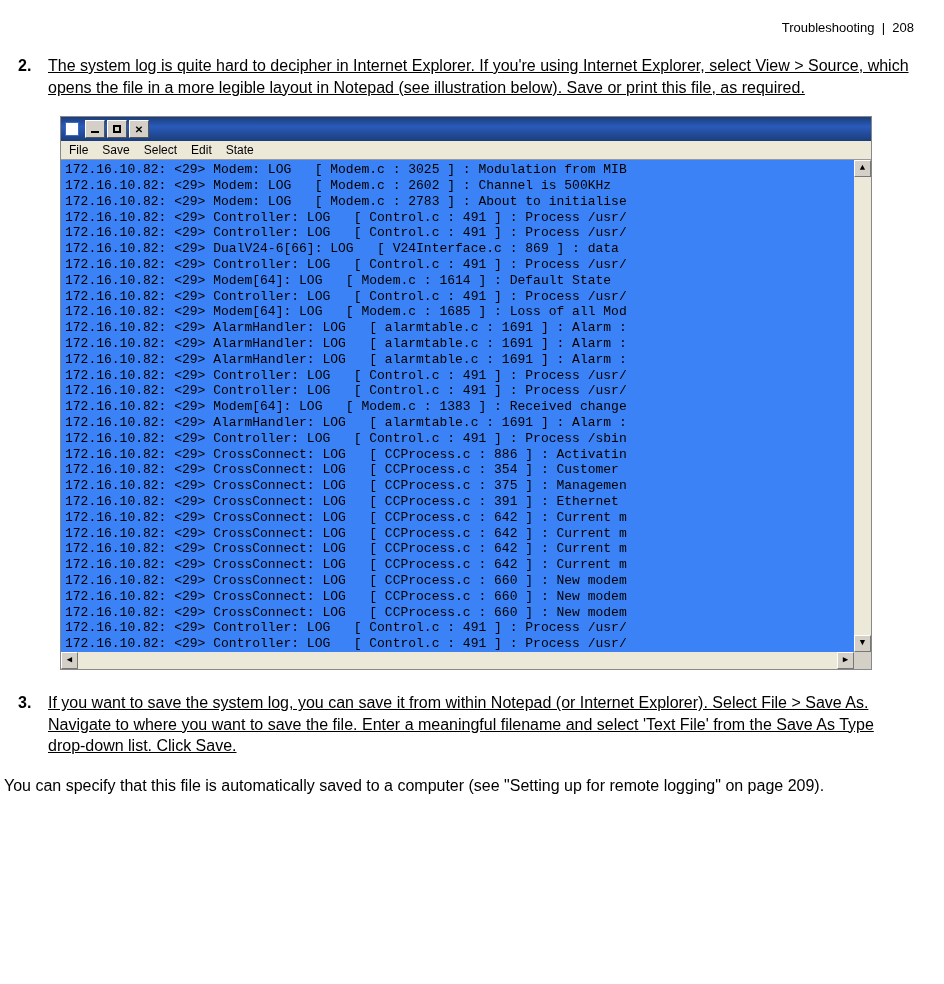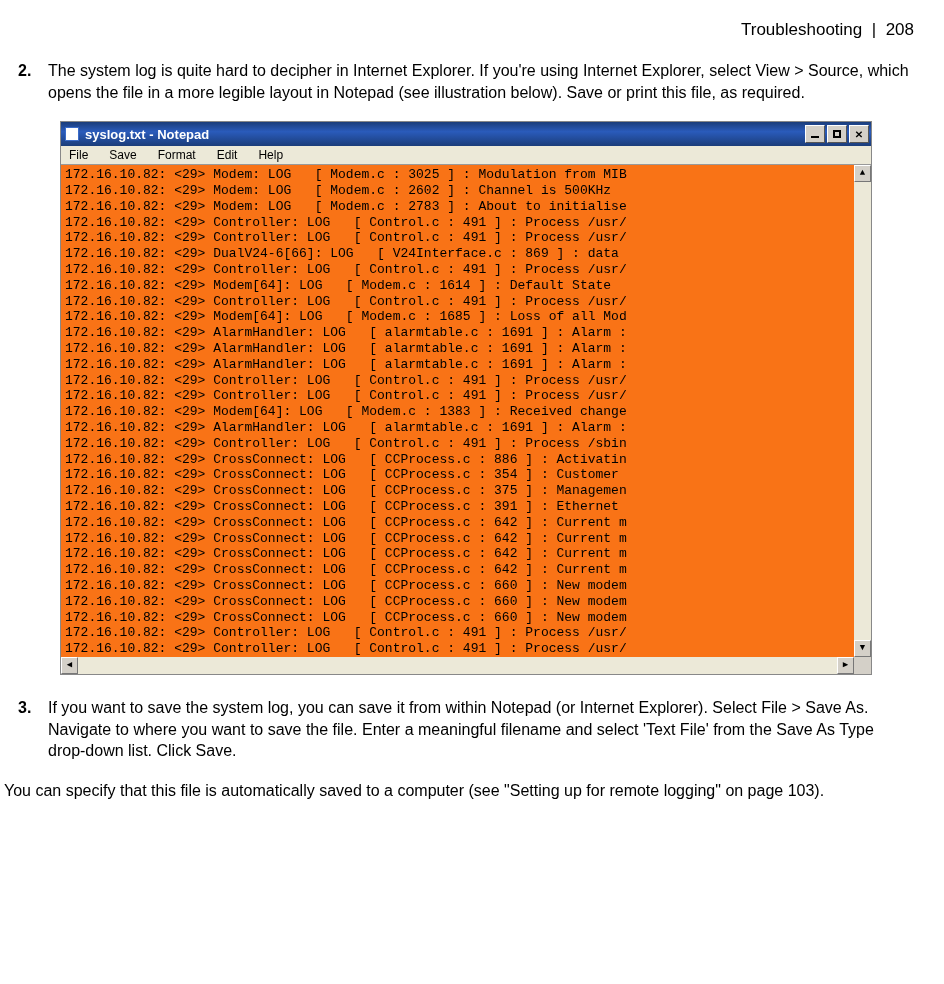--- a/index.html
+++ b/index.html
@@ -8,36 +8,37 @@
     font-family: Arial, Helvetica, sans-serif;
     background: #fff;
     color: #000;
     width: 944px;
   }
   .page {
     padding: 20px 0 20px 0;
   }
   .header-right {
     text-align: right;
-    font-size: 17px;
+    font-size: 13px;
     margin: 0 30px 20px 0;
   }
   .para {
     font-size: 16px;
     line-height: 1.35;
     margin: 0 30px 18px 18px;
     display: flex;
   }
   .step-num {
     font-weight: bold;
     min-width: 28px;
   }
   .step-body {
     flex: 1;
     padding-left: 2px;
+    text-decoration: underline;
   }
   .plain-para {
     font-size: 16px;
     line-height: 1.35;
     margin: 0 20px 18px 4px;
   }
 
   
   .window-wrap {
     margin: 4px 30px 22px 60px;
@@ -87,32 +88,32 @@
     color: #000;
     cursor: default;
   }
   .win-min::after { content: ""; display:block; width:8px; height:2px; background:#000; margin-top:6px;}
   .win-max::after { content: ""; display:block; width:8px; height:8px; border:2px solid #000; box-sizing:border-box;}
   .win-close::after { content: "✕"; font-size:10px; font-weight:bold;}
 
   .menubar {
     background: #ece9d8;
     display: flex;
-    gap: 21px;
+    gap: 14px;
     padding: 2px 8px;
     font-family: Tahoma, Arial, sans-serif;
     font-size: 12px;
     border-bottom: 1px solid #999;
   }
   .menubar span {
     cursor: default;
   }
 
   .textarea-wrap {
-    background: #f97316;
+    background: #3b82f6;
     position: relative;
     font-family: "Courier New", monospace;
     font-size: 13px;
     line-height: 15.8px;
     color: #000;
     overflow: hidden;
   }
   .logtext {
     white-space: pre;
     padding: 2px 0 0 4px;
@@ -172,33 +173,32 @@
 
   <div class="para">
     <div class="step-num">2.</div>
     <div class="step-body">The system log is quite hard to decipher in Internet Explorer. If you're using Internet Explorer, select View &gt; Source, which opens the file in a more legible layout in Notepad (see illustration below). Save or print this file, as required.</div>
   </div>
 
   <div class="window-wrap">
     <div class="window">
       <div class="titlebar">
         <span class="doc-icon"></span>
-        <span class="title-text">syslog.txt - Notepad</span>
         <div class="win-btns">
           <div class="win-btn win-min"></div>
           <div class="win-btn win-max"></div>
           <div class="win-btn win-close"></div>
         </div>
       </div>
       <div class="menubar">
         <span>File</span>
         <span>Save</span>
-        <span>Format</span>
+        <span>Select</span>
         <span>Edit</span>
-        <span>Help</span>
+        <span>State</span>
       </div>
       <div class="textarea-wrap content-area">
         <div class="logtext" id="logtext">172.16.10.82: &lt;29&gt; Modem: LOG   [ Modem.c : 3025 ] : Modulation from MIB
 172.16.10.82: &lt;29&gt; Modem: LOG   [ Modem.c : 2602 ] : Channel is 500KHz
 172.16.10.82: &lt;29&gt; Modem: LOG   [ Modem.c : 2783 ] : About to initialise
 172.16.10.82: &lt;29&gt; Controller: LOG   [ Control.c : 491 ] : Process /usr/
 172.16.10.82: &lt;29&gt; Controller: LOG   [ Control.c : 491 ] : Process /usr/
 172.16.10.82: &lt;29&gt; DualV24-6[66]: LOG   [ V24Interface.c : 869 ] : data
 172.16.10.82: &lt;29&gt; Controller: LOG   [ Control.c : 491 ] : Process /usr/
 172.16.10.82: &lt;29&gt; Modem[64]: LOG   [ Modem.c : 1614 ] : Default State
@@ -238,15 +238,15 @@
         </div>
       </div>
     </div>
   </div>
 
   <div class="para">
     <div class="step-num">3.</div>
     <div class="step-body">If you want to save the system log, you can save it from within Notepad (or Internet Explorer). Select File &gt; Save As. Navigate to where you want to save the file. Enter a meaningful filename and select 'Text File' from the Save As Type drop-down list. Click Save.</div>
   </div>
 
-  <div class="plain-para">You can specify that this file is automatically saved to a computer (see "Setting up for remote logging" on page 103).</div>
+  <div class="plain-para">You can specify that this file is automatically saved to a computer (see "Setting up for remote logging" on page 209).</div>
 
 </div>
 
 </body></html>

